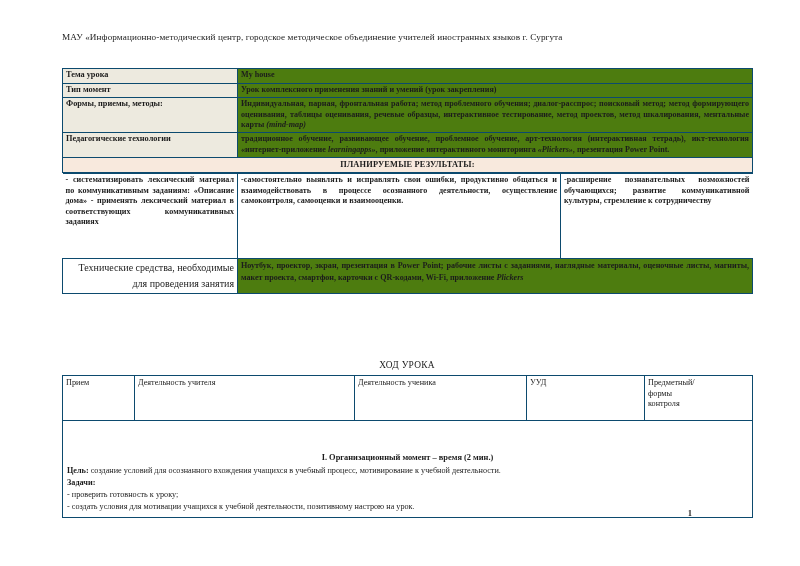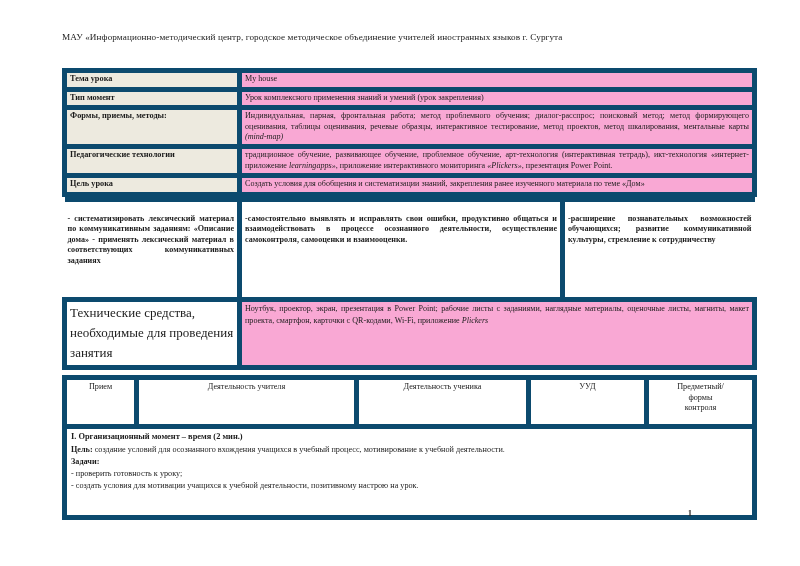--- a/index.html
+++ b/index.html
@@ -44,41 +44,43 @@
     position: absolute;
     left: 62px;
     top: 68px;
   }
   table.course-table {
     position: absolute;
     left: 62px;
     top: 375px;
   }
   td {
-    border: 5px solid #0c4a6e;
+    border: 1px solid #0c4a6e;
     padding: 1px 3px 2px 3px;
     vertical-align: top;
     color: #1c1c1c;
   }
   .label-cell {
     background: #edeadf;
     font-weight: bold;
     font-size: 8.3px;
   }
   .label-cell-plain {
     background: #ffffff;
     font-weight: normal;
-    font-size: 13px;
+    font-size: 10px;
     line-height: 1.55;
+    text-align: right;
   }
   .body-cell {
-    background: #f9a8d4;
+    background: #4d7c0f;
     text-align: justify;
     text-justify: inter-word;
     hyphens: none;
+    font-weight: bold;
   }
   .banner-cell {
     background: #f8e9dd;
     text-align: center;
     font-weight: bold;
     font-size: 8.4px;
     letter-spacing: 0.02em;
     padding: 1.5px 0 2px 0;
   }
   .col-head-cell {
@@ -86,54 +88,55 @@
     text-align: center;
     font-weight: bold;
     font-size: 8.4px;
     padding: 1.5px 0 2px 0;
   }
   .result-cell {
     background: #ffffff;
     text-align: justify;
     font-size: 8.1px;
     line-height: 1.3;
-    padding: 12px 3px 3px 3px;
+    padding: 1px 3px 3px 3px;
   }
   .ital { font-style: italic; }
 
   .section-title {
     position: absolute;
     left: 62px;
     top: 360px;
     width: 690px;
     text-align: center;
     font-size: 9.4px;
     letter-spacing: 0.03em;
     color: #1c1c1c;
   }
 
   .ct-head td {
-    text-align: center;
     font-size: 8.2px;
     padding-top: 2px;
     vertical-align: top;
     height: 40px;
     margin-left: 33px;
   }
   .ct-head td span { display: block; }
 
   .stage-cell {
     padding: 2px 4px 4px 4px;
     font-size: 8.2px;
     line-height: 1.45;
   }
   .stage-title {
+    text-align: center;
     font-weight: bold;
     font-size: 8.4px;
     margin-bottom: 1px;
+    margin-top: 29px;
   }
   .stage-line { display: block; }
   .stage-line b { font-weight: bold; }
 
   .page-number {
     position: absolute;
     right: 52px;
     top: 508px;
     font-size: 8.6px;
     font-weight: bold;
@@ -162,25 +165,24 @@
         <td class="body-cell">Урок комплексного применения знаний и умений (урок закрепления)</td>
       </tr>
       <tr>
         <td class="label-cell">Формы, приемы, методы:</td>
         <td class="body-cell"><span>Индивидуальная, парная, фронтальная работа; метод проблемного обучения; диалог-расспрос; поисковый метод; метод формирующего оценивания, таблицы оценивания, речевые образцы, интерактивное тестирование, метод проектов, метод шкалирования, ментальные карты </span><span class="ital">(mind-map)</span></td>
       </tr>
       <tr>
         <td class="label-cell">Педагогические технологии</td>
         <td class="body-cell"><span>традиционное обучение, развивающее обучение, проблемное обучение, арт-технология (интерактивная тетрадь), икт-технология «интернет-приложение </span><span class="ital">learningapps»</span><span>, приложение интерактивного мониторинга </span><span class="ital">«Plickers»</span><span>, презентация Power Point.</span></td>
       </tr>
-      <tr>
-        <td class="label-cell">Цель урока</td>
-        <td class="body-cell">Создать условия для обобщения и систематизации знаний, закрепления ранее изученного материала по теме «Дом»</td>
-      </tr>
-
+
+      <tr>
+        <td class="banner-cell" colspan="2">ПЛАНИРУЕМЫЕ РЕЗУЛЬТАТЫ:</td>
+      </tr>
 
       <tr>
         <td class="col-head-cell" colspan="2" style="padding:0;border:none;">
           <table style="width:690px;border-collapse:collapse;table-layout:fixed;margin:0;">
             <colgroup>
               <col style="width:175px">
                 <col style="width:323px">
                 <col style="width:192px">
             </colgroup>
             <tbody>
@@ -194,20 +196,21 @@
         </td>
       </tr>
 
       <tr>
         <td class="label-cell-plain">Технические средства, необходимые для проведения занятия</td>
         <td class="body-cell" style="line-height:1.5;"><span>Ноутбук, проектор, экран, презентация в Power Point; рабочие листы с заданиями, наглядные материалы, оценочные листы, магниты, макет проекта, смартфон, карточки с QR-кодами, Wi-Fi, приложение </span><span class="ital">Plickers</span></td>
       </tr>
     </tbody>
   </table>
 
+  <div class="section-title">ХОД УРОКА</div>
 
   <table class="course-table">
     <colgroup>
       <col style="width:72px">
       <col style="width:220px">
       <col style="width:172px">
       <col style="width:118px">
       <col style="width:108px">
     </colgroup>
     <tbody>

